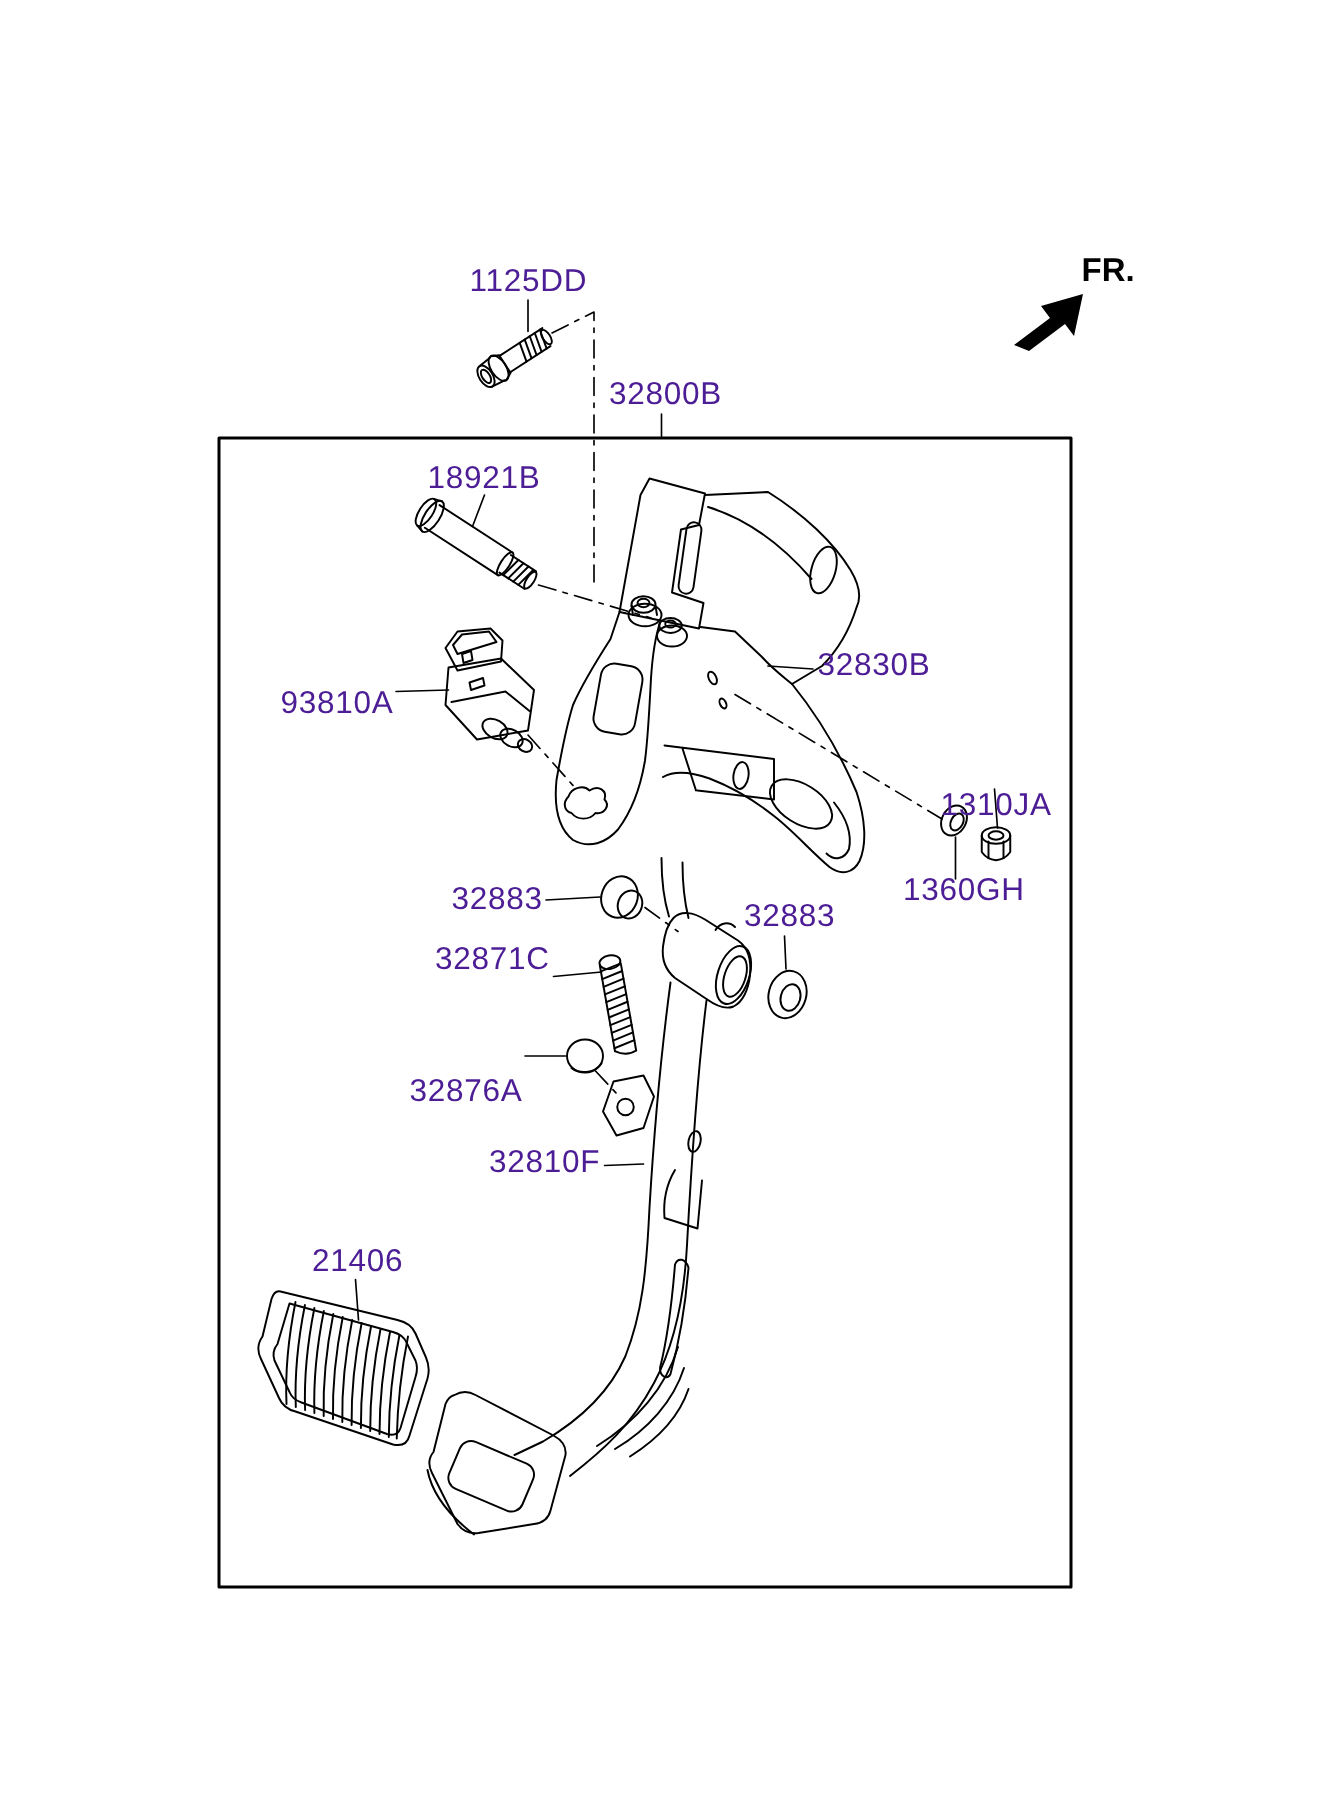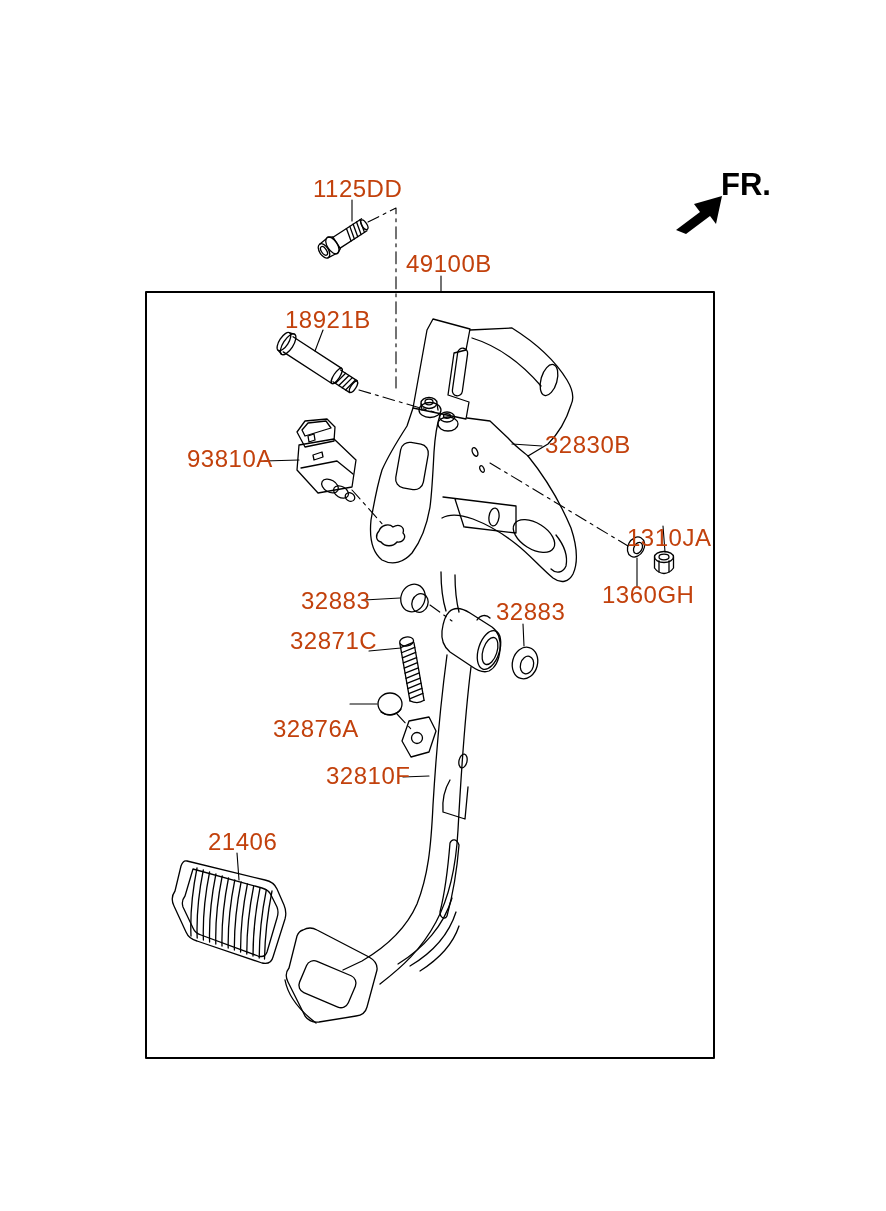--- a/index.html
+++ b/index.html
@@ -6,29 +6,29 @@
   #stage{
     position:relative;
     width:886px;height:1211px;
     background:#ffffff;
     font-family:"Liberation Sans", sans-serif;
     overflow:hidden;
   }
   #lineart{position:absolute;left:0;top:0;}
   .callout{
     position:absolute;
-    font-size:24px;
+    font-size:21px;
     line-height:1;
-    color:#c2410c;
+    color:#4c1d95;
     white-space:nowrap;
     letter-spacing:0.5px;
   }
   .fr{
     position:absolute;
-    font-size:31px;
+    font-size:22px;
     font-weight:bold;
     color:#000;
     line-height:1;
     white-space:nowrap;
   }
   svg *{vector-effect:non-scaling-stroke;}
 </style>
 </head>
 <body>
 
@@ -204,23 +204,23 @@
       <path d="M368,222 L396,208 L396,388"></path>
       <path d="M359,390 L434,412"></path>
       <path d="M352,490 L385,527"></path>
       <path d="M490,463 L628,546"></path>
       <path d="M430,605 L452,621"></path>
       <path d="M397,714 L411,729"></path>
     </g>
   </svg>
 
   <div class="callout" style="left:313px;top:177px">1125DD</div>
-  <div class="callout" style="left:406px;top:252px">49100B</div>
+  <div class="callout" style="left:406px;top:252px">32800B</div>
   <div class="callout" style="left:285px;top:308px">18921B</div>
-  <div class="callout" style="left:187px;top:447px">93810A</div>
+  <div class="callout" style="left:187px;top:458px">93810A</div>
   <div class="callout" style="left:545px;top:433px">32830B</div>
   <div class="callout" style="left:627px;top:526px">1310JA</div>
   <div class="callout" style="left:602px;top:583px">1360GH</div>
   <div class="callout" style="left:301px;top:589px">32883</div>
   <div class="callout" style="left:496px;top:600px">32883</div>
   <div class="callout" style="left:290px;top:629px">32871C</div>
   <div class="callout" style="left:273px;top:717px">32876A</div>
   <div class="callout" style="left:326px;top:764px">32810F</div>
   <div class="callout" style="left:208px;top:830px">21406</div>
 

